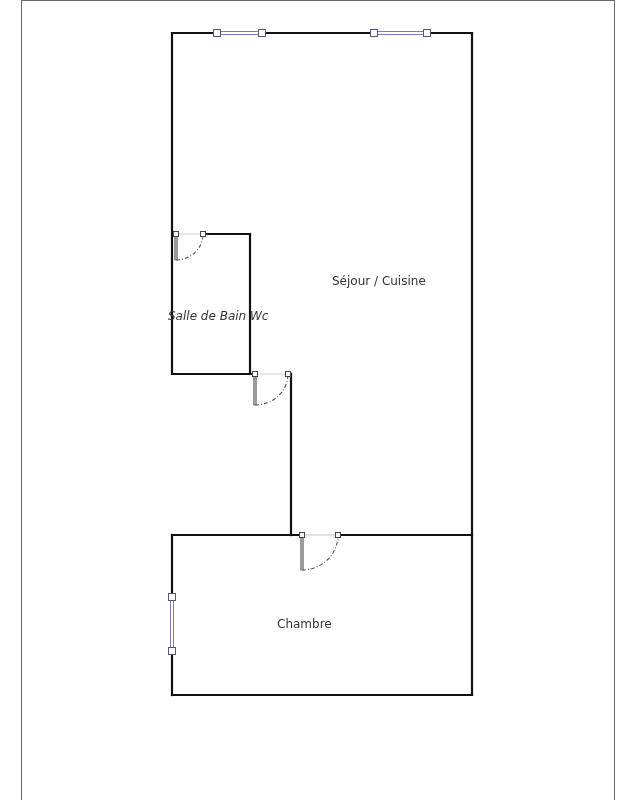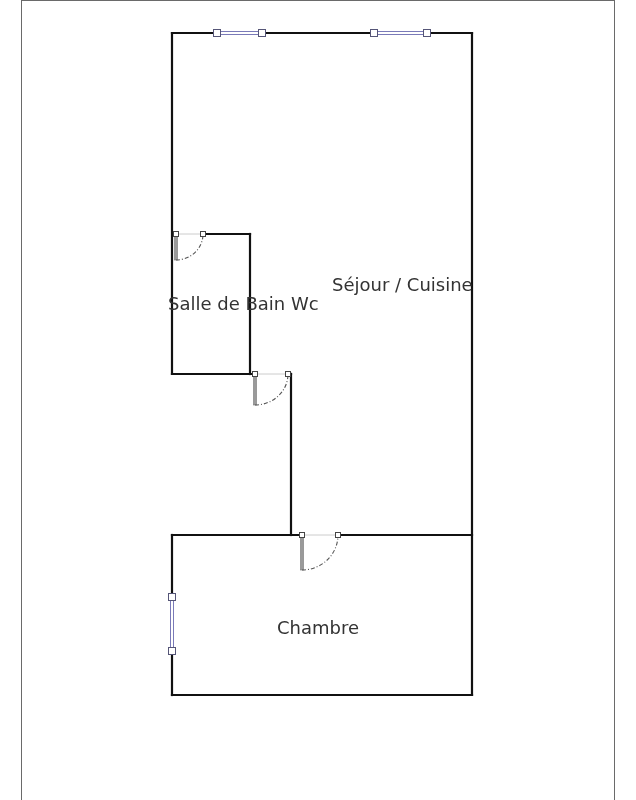--- a/index.html
+++ b/index.html
@@ -2,21 +2,21 @@
 <html><head>
   <meta charset="utf-8">
   <style>
     html, body { margin: 0; padding: 0; background: #ffffff; }
     body { width: 636px; height: 800px; position: relative; overflow: hidden; font-family: "DejaVu Sans", sans-serif; }
     .frame { position: absolute; left: 0; top: 0; width: 636px; height: 800px; }
     .frame-border-left { position: absolute; left: 21px; top: 0; width: 1px; height: 800px; background: #6a6a6a; }
     .frame-border-right { position: absolute; left: 614px; top: 0; width: 1px; height: 800px; background: #6a6a6a; }
     .frame-border-top { position: absolute; left: 21px; top: 0; width: 594px; height: 1px; background: #6a6a6a; }
     svg.plan { position: absolute; left: 0; top: 0; }
-    .room-label { position: absolute; font-size: 18px; color: #333333; white-space: nowrap; font-family: "DejaVu Sans", sans-serif; }
+    .room-label { position: absolute; font-size: 12px; color: #333333; white-space: nowrap; font-family: "DejaVu Sans", sans-serif; }
   </style>
 </head>
 <body>
 
 <div class="frame">
   <div class="frame-border-left"></div>
   <div class="frame-border-right"></div>
   <div class="frame-border-top"></div>
 </div>
 
@@ -86,14 +86,14 @@
   <g>
     <line x1="302" y1="535" x2="338" y2="535" stroke="#cccccc" stroke-width="1"></line>
     <rect x="300.5" y="535" width="3" height="35" fill="#9a9a9a" stroke="#777777" stroke-width="0.6"></rect>
     <path d="M 302 570 A 36 35 0 0 0 338 535" fill="none" stroke="#555555" stroke-width="1.1" stroke-dasharray="4,2,1,2"></path>
     <rect x="299.5" y="532.5" width="5" height="5" fill="#ffffff" stroke="#444444" stroke-width="1"></rect>
     <rect x="335.5" y="532.5" width="5" height="5" fill="#ffffff" stroke="#444444" stroke-width="1"></rect>
   </g>
 </svg>
 
 <div class="room-label" style="left:332px; top:274px;">Séjour / Cuisine</div>
-<div class="room-label" style="left:168px; top:293px;">Salle de Bain Wc</div>
+<div class="room-label" style="left:168px; top:309px;font-style:italic;">Salle de Bain Wc</div>
 <div class="room-label" style="left:277px; top:617px;">Chambre</div>
 
 </body></html>

